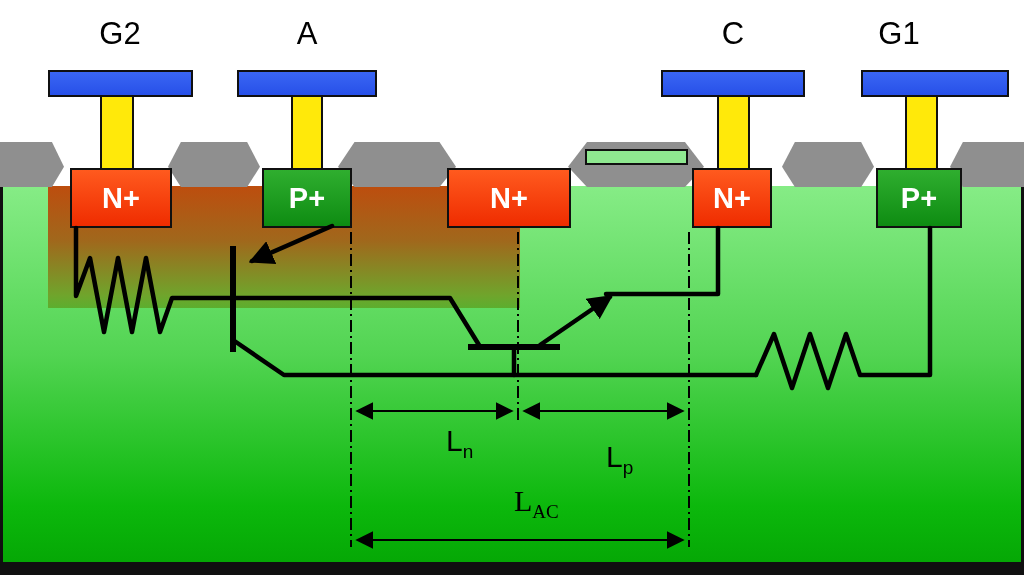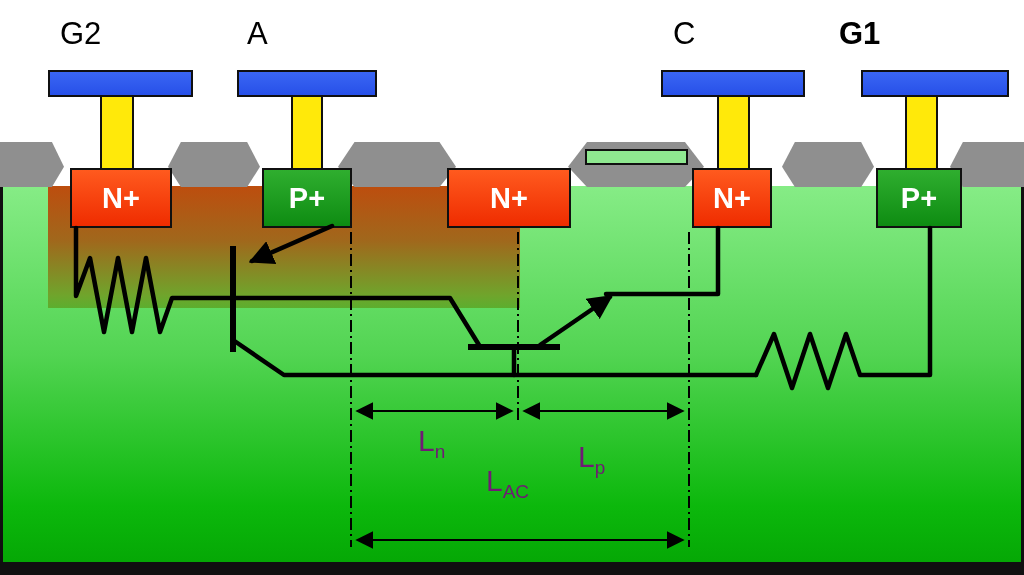--- a/index.html
+++ b/index.html
@@ -24,30 +24,30 @@
   .ox3{left:338px;width:118px;}
   .ox4{left:568px;width:136px;}
   .ox5{left:782px;width:92px;}
   .ox6{left:950px;width:92px;}
 
   
   .poly{position:absolute;left:585px;top:149px;width:103px;height:16px;
     background:#8fe890;border:2.5px solid #101010;box-sizing:border-box;z-index:4;}
 
   
-  .tlabel{position:absolute;top:16px;width:120px;
+  .tlabel{position:absolute;top:16px;width:120px;text-align:center;
     font-size:31px;color:#000;z-index:7;}
   .metal{position:absolute;top:70px;height:27px;background:linear-gradient(180deg,#3a66f4,#2750e8);
     border:2.5px solid #101010;box-sizing:border-box;z-index:4;}
   .via{position:absolute;top:95px;height:78px;background:#ffe90a;
     border:2.5px solid #101010;box-sizing:border-box;z-index:4;}
   .m-g2{left:48px;width:145px;} .v-g2{left:100px;width:34px;} .l-g2{left:60px;}
   .m-a{left:237px;width:140px;} .v-a{left:291px;width:32px;} .l-a{left:247px;}
   .m-c{left:661px;width:144px;} .v-c{left:717px;width:33px;} .l-c{left:673px;}
-  .m-g1{left:861px;width:148px;} .v-g1{left:905px;width:33px;} .l-g1{left:839px;font-weight:bold;}
+  .m-g1{left:861px;width:148px;} .v-g1{left:905px;width:33px;} .l-g1{left:839px;}
 
   
   .reg{position:absolute;top:168px;height:60px;border:2.5px solid #101010;box-sizing:border-box;
     display:flex;align-items:center;justify-content:center;
     font-size:29px;font-weight:bold;color:#ffffff;z-index:5;}
   .nplus{background:linear-gradient(180deg,#ff5a1e,#ef2c00);}
   .pplus{background:linear-gradient(180deg,#2fae2f,#0e8c12);}
   .r1{left:70px;width:102px;}
   .r2{left:262px;width:90px;}
   .r3{left:447px;width:124px;}
@@ -55,21 +55,21 @@
   .r5{left:876px;width:86px;}
 
   
   .overlay{position:absolute;left:0;top:0;width:1024px;height:575px;z-index:6;pointer-events:none;}
   .wire{stroke:#000;stroke-width:4.5;fill:none;stroke-linejoin:round;stroke-linecap:round;}
   .bar{stroke:#000;stroke-width:6;fill:none;stroke-linecap:butt;}
   .dim{stroke:#000;stroke-width:2;fill:none;}
   .dashdot{stroke-dasharray:12 4 2 4;}
 
   
-  .dimlabel{position:absolute;font-size:30px;color:#701a75;z-index:7;}
+  .dimlabel{position:absolute;font-size:30px;color:#000000;z-index:7;margin-left:28px;}
   .dimlabel sub{font-size:19px;}
 </style>
 </head>
 <body>
 
 <div class="stage">
 
   <div class="substrate"></div>
   <div class="well"></div>
 
@@ -141,17 +141,17 @@
     <path class="dim" marker-start="url(#ahd)" marker-end="url(#ahd)" d="M525,411 L682,411"></path>
     <path class="dim" marker-start="url(#ahd)" marker-end="url(#ahd)" d="M358,540 L682,540"></path>
   </svg>
 
   <div class="dimlabel" style="left:418px;top:424px;">
     <span>L</span><sub>n</sub>
   </div>
   <div class="dimlabel" style="left:578px;top:440px;">
     <span>L</span><sub>p</sub>
   </div>
-  <div class="dimlabel" style="left:486px;top:464px;">
+  <div class="dimlabel" style="left:486px;top:484px;font-family:Liberation Serif, serif;">
     <span>L</span><sub>AC</sub>
   </div>
 
 </div>
 
 </body></html>

